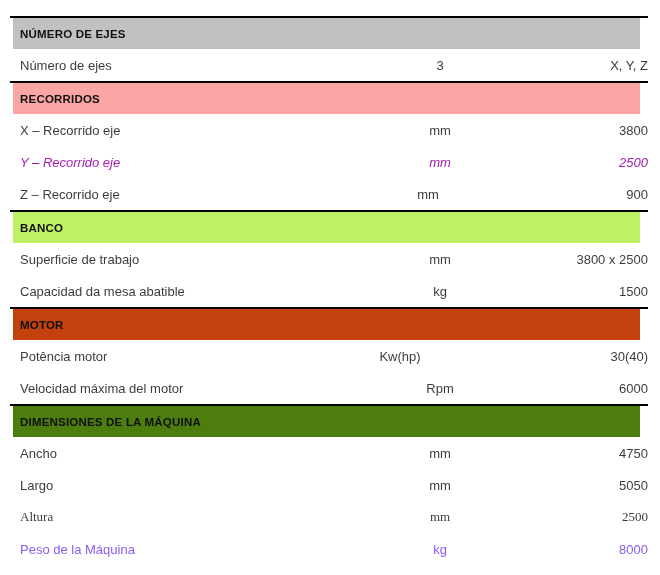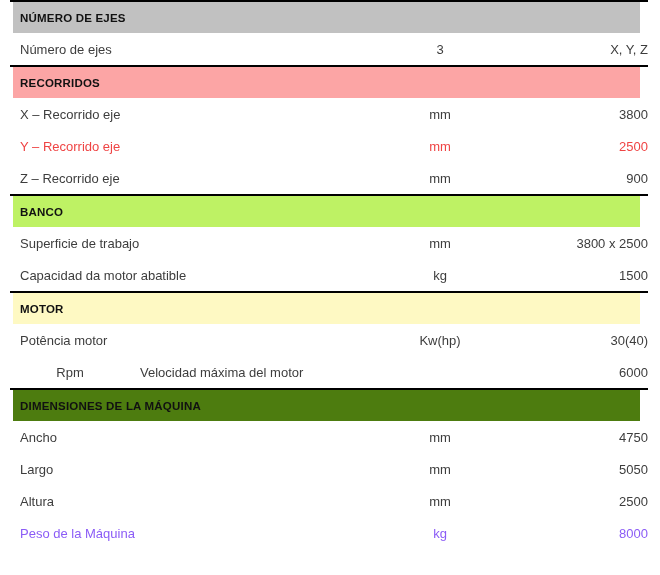--- a/index.html
+++ b/index.html
@@ -9,21 +9,21 @@
   }
   body {
     width: 660px;
     height: 575px;
     position: relative;
     font-family: "Liberation Sans", sans-serif;
     overflow: hidden;
   }
   .spec-table {
     position: absolute;
-    top: 0;
+    top: 16px;
     left: 10px;
     width: 638px;
   }
   .section {
     border-top: 2px solid #000000;
   }
   .section-header {
     height: 31px;
     margin: 0 8px 0 3px;
     display: flex;
@@ -75,84 +75,84 @@
 
   <div class="section" style="border-top-color: rgb(0, 0, 0);">
     <div class="section-header" style="background: #fca5a5; color: rgb(17, 17, 17);">RECORRIDOS</div>
     <div class="rows">
   <div class="row" style="color: rgb(61, 61, 61);">
     <div class="cell label">X – Recorrido eje</div>
     <div class="cell unit">mm</div>
     <div class="cell value">3800</div>
   </div>
 
-  <div class="row" style="color: #ef4444;">
+  <div class="row" style="color: #a21caf; font-style: italic;">
     <div class="cell label">Y – Recorrido eje</div>
     <div class="cell unit">mm</div>
     <div class="cell value">2500</div>
   </div>
 
-  <div class="row" style="color: rgb(61, 61, 61);">
+  <div class="row" style="color: rgb(61, 61, 61); gap: 12px;">
     <div class="cell label">Z – Recorrido eje</div>
     <div class="cell unit">mm</div>
     <div class="cell value">900</div>
   </div>
 </div>
   </div>
 
   <div class="section" style="border-top-color: rgb(0, 0, 0);">
     <div class="section-header" style="background: #bef264; color: rgb(17, 17, 17);">BANCO</div>
     <div class="rows">
   <div class="row" style="color: rgb(61, 61, 61);">
     <div class="cell label">Superficie de trabajo</div>
     <div class="cell unit">mm</div>
     <div class="cell value">3800 x 2500</div>
   </div>
 
   <div class="row" style="color: rgb(61, 61, 61);">
-    <div class="cell label">Capacidad da motor abatible</div>
+    <div class="cell label">Capacidad da mesa abatible</div>
     <div class="cell unit">kg</div>
     <div class="cell value">1500</div>
   </div>
 </div>
   </div>
 
   <div class="section" style="border-top-color: rgb(0, 0, 0);">
-    <div class="section-header" style="background: #fef9c3; color: rgb(17, 17, 17);">MOTOR</div>
+    <div class="section-header" style="background: #c2410c; color: rgb(17, 17, 17);">MOTOR</div>
     <div class="rows">
-  <div class="row" style="color: rgb(61, 61, 61);">
+  <div class="row" style="color: rgb(61, 61, 61); gap: 40px;">
     <div class="cell label">Potência motor</div>
     <div class="cell unit">Kw(hp)</div>
     <div class="cell value">30(40)</div>
   </div>
 
   <div class="row" style="color: rgb(61, 61, 61);">
+    <div class="cell label">Velocidad máxima del motor</div>
     <div class="cell unit">Rpm</div>
-    <div class="cell label">Velocidad máxima del motor</div>
     <div class="cell value">6000</div>
   </div>
 </div>
   </div>
 
   <div class="section" style="border-top-color: rgb(0, 0, 0);">
     <div class="section-header" style="background: #4d7c0f; color: rgb(17, 17, 17);">DIMENSIONES DE LA MÁQUINA</div>
     <div class="rows">
   <div class="row" style="color: rgb(61, 61, 61);">
     <div class="cell label">Ancho</div>
     <div class="cell unit">mm</div>
     <div class="cell value">4750</div>
   </div>
 
   <div class="row" style="color: rgb(61, 61, 61);">
     <div class="cell label">Largo</div>
     <div class="cell unit">mm</div>
     <div class="cell value">5050</div>
   </div>
 
-  <div class="row" style="color: rgb(61, 61, 61);">
+  <div class="row" style="color: rgb(61, 61, 61); font-family: Liberation Serif, serif;">
     <div class="cell label">Altura</div>
     <div class="cell unit">mm</div>
     <div class="cell value">2500</div>
   </div>
 
   <div class="row" style="color: #8b5cf6;">
     <div class="cell label">Peso de la Máquina</div>
     <div class="cell unit">kg</div>
     <div class="cell value">8000</div>
   </div>

